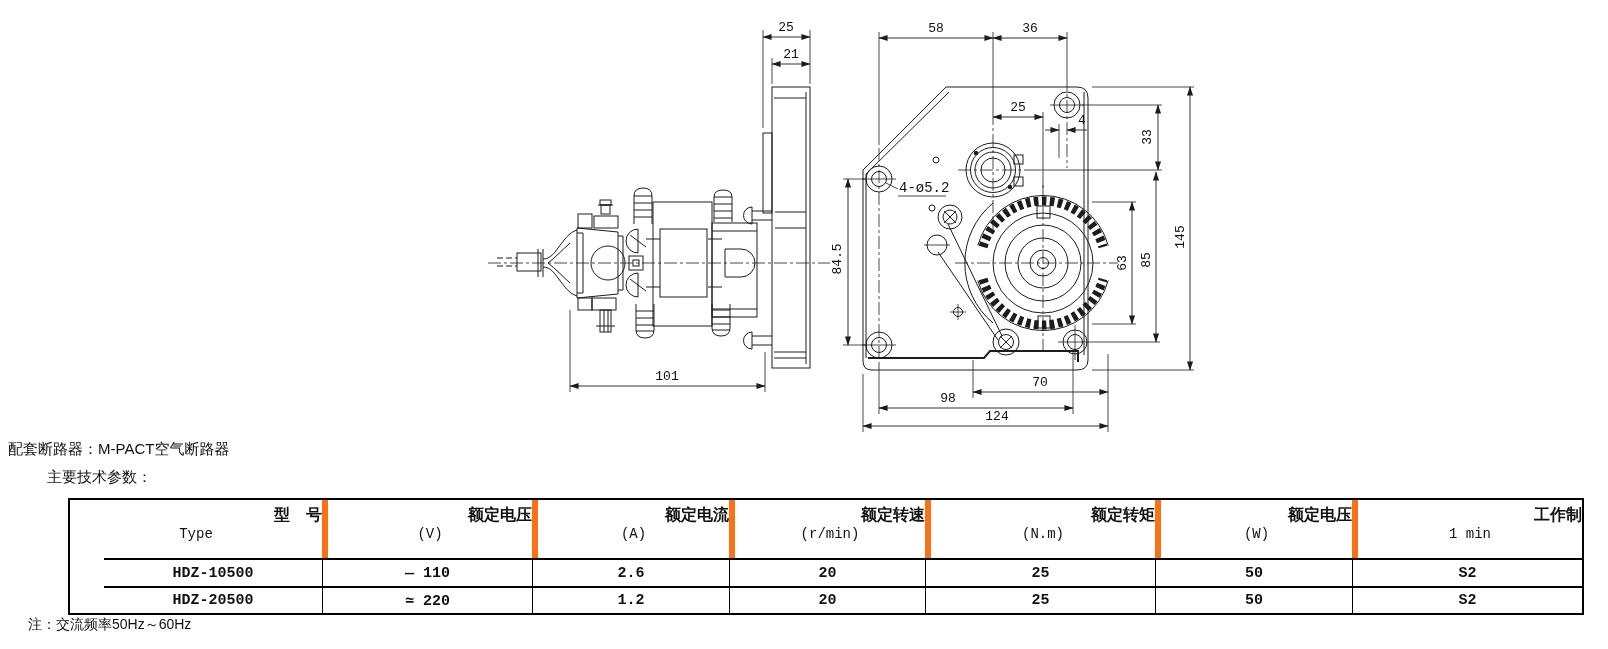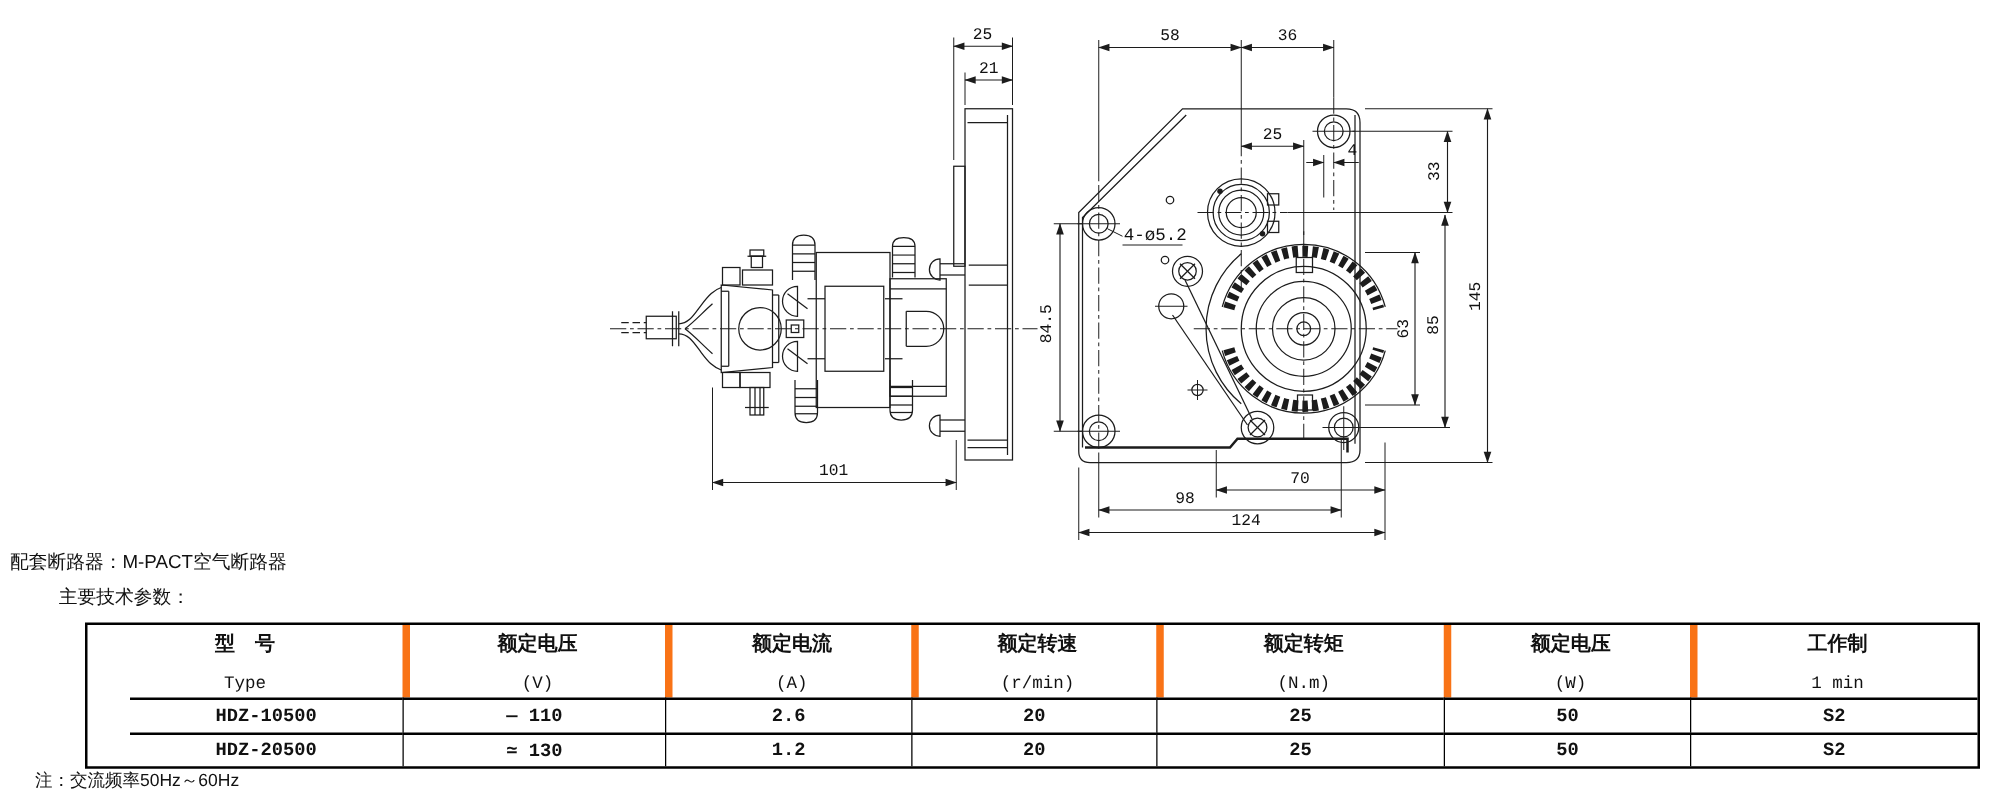--- a/index.html
+++ b/index.html
@@ -28,24 +28,24 @@
   #spec-table {
     position:absolute; left:68px; top:498px;
     display:grid;
     grid-template-columns:252px 210px 197px 196px 230px 197px 230px;
     grid-template-rows:58px 28px 27px;
     border:2px solid #000; background:#fff;
   }
   .th { display:flex; flex-direction:column; justify-content:space-between;
         border-left:6px solid #f97316; }
   .th:first-child { border-left:none; }
-  .th .t { font-weight:700; font-size:16px; text-align:center; padding-top:5px;
+  .th .t { font-weight:700; font-size:16px; text-align:right; padding-top:5px;
            font-family:"Liberation Sans", sans-serif; }
   .th .u { font-family:"Liberation Mono", monospace; font-size:14px;
-           text-align:center; padding-bottom:3px; }
+           text-align:center; padding-bottom:16px; }
   .td { display:flex; align-items:center; justify-content:center;
         border-left:1px solid #000; border-top:2px solid #000;
         font-family:"Liberation Mono", monospace; font-weight:700; font-size:15px; }
   .td:nth-child(7n+8) { border-left:none;margin-left:34px; }
 </style>
 </head>
 <body>
 
 <div id="page">
 
@@ -379,21 +379,21 @@
 
     <div class="td">HDZ-10500</div>
     <div class="td">— 110</div>
     <div class="td">2.6</div>
     <div class="td">20</div>
     <div class="td">25</div>
     <div class="td">50</div>
     <div class="td">S2</div>
 
     <div class="td">HDZ-20500</div>
-    <div class="td">≃ 130</div>
+    <div class="td">≃ 220</div>
     <div class="td">1.2</div>
     <div class="td">20</div>
     <div class="td">25</div>
     <div class="td">50</div>
     <div class="td">S2</div>
   </div>
 
 </div>
 
 </body></html>

